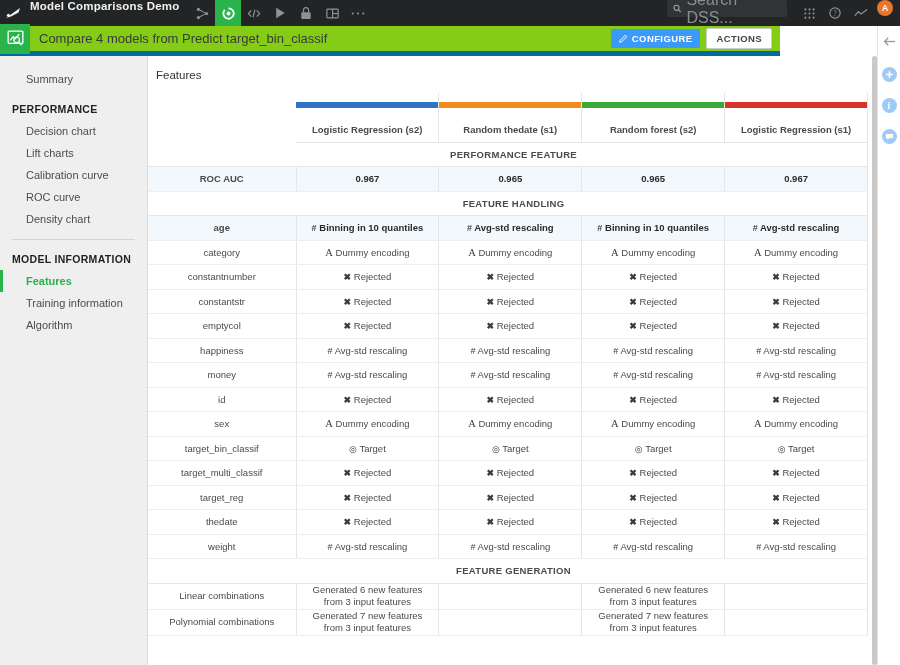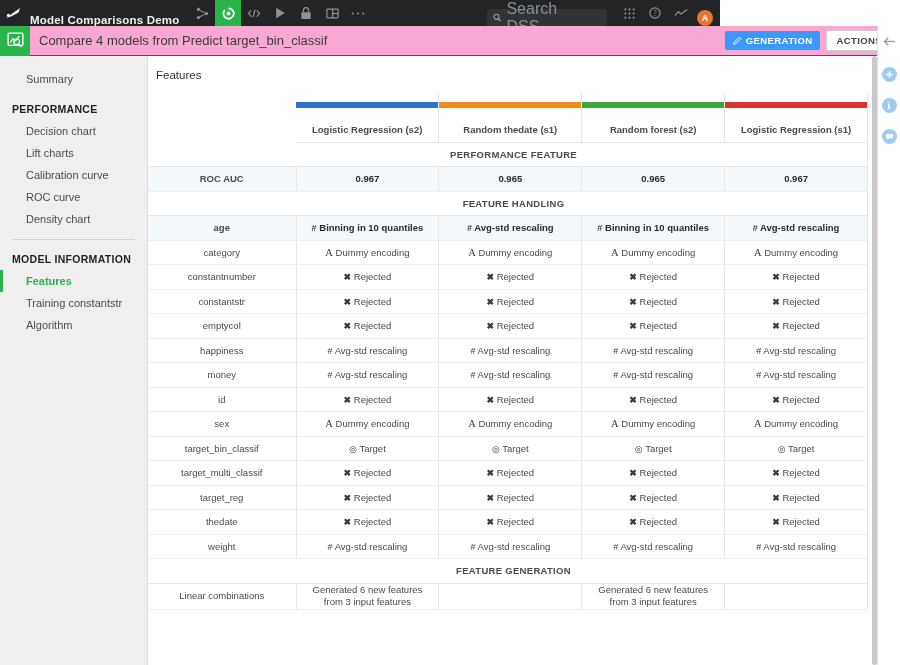--- a/index.html
+++ b/index.html
@@ -5,22 +5,22 @@
   * { box-sizing: border-box; margin: 0; padding: 0; }
   html, body {
     width: 900px; height: 665px;
     font-family: "Liberation Sans", sans-serif;
     background: #ffffff;
     overflow: hidden;
   }
 
   
   #topbar {
-    position: absolute; top: 0; left: 0; width: 720px; height: 26px;
-    background: #222426; display: flex; align-items: flex-end;
+    position: absolute; top: 0; left: 0; width: 900px; height: 26px;
+    background: #222426; display: flex; align-items: flex-start;
   }
   #topbar .logo {
     width: 26px; height: 26px; display: flex; align-items: center;
     justify-content: center;
   }
   #topbar .proj-name {
     color: #f0f0f0; font-size: 11.5px; font-weight: bold;
     padding: 0 10px 0 4px; letter-spacing: .2px; white-space: nowrap;
   }
   .navicon {
@@ -38,22 +38,22 @@
   #search .ph { color: #8a8e91; font-size: 16px; }
   #avatar {
     width: 16px; height: 16px; border-radius: 50%; background: #e8762c;
     color: #fff; font-size: 9px; font-weight: bold;
     display: flex; align-items: center; justify-content: center;
     margin: 0 7px 0 3px;
   }
 
   
   #subbar {
-    position: absolute; top: 26px; left: 0; width: 900px; height: 30px;
-    background: #f9a8d4; border-bottom: 1px solid #0369a1;
+    position: absolute; top: 26px; left: 0; width: 780px; height: 30px;
+    background: #84cc16; border-bottom: 5px solid #0369a1;
     display: flex; align-items: center;
   }
   #subbar .mlicon {
     width: 30px; height: 30px; background: #2ab24b;
     display: flex; align-items: center; justify-content: center;
   }
   #subbar .title {
     font-size: 13px; color: #3a3a3a; padding-left: 9px; white-space: nowrap;
   }
   .btn-configure {
@@ -237,37 +237,37 @@
       <circle cx="10.2" cy="10.4" r="3" fill="none" stroke="#fff" stroke-width="1.3"></circle>
       <path d="M12.4 12.6 L15.4 15.8" stroke-width="1.6"></path>
     </svg>
   </div>
   <div class="title">Compare 4 models from Predict target_bin_classif</div>
   <div class="spacer"></div>
   <div class="btn-configure">
     <svg width="9" height="9" viewBox="0 0 12 12" fill="none" stroke="#fff" stroke-width="1.3">
         <path d="M1 11 L1.6 8.4 L8.4 1.6 L10.4 3.6 L3.6 10.4 Z"></path>
       </svg>
-    <span>GENERATION</span>
+    <span>CONFIGURE</span>
   </div>
   <div class="btn-actions">ACTIONS</div>
 </div>
 
 <div id="sidebar">
   <div class="side-link">Summary</div>
   <div class="side-head">PERFORMANCE</div>
   <div class="side-link">Decision chart</div>
   <div class="side-link">Lift charts</div>
   <div class="side-link">Calibration curve</div>
   <div class="side-link">ROC curve</div>
   <div class="side-link">Density chart</div>
   <div class="side-sep"></div>
   <div class="side-head">MODEL INFORMATION</div>
   <div class="side-link sel">Features</div>
-  <div class="side-link">Training constantstr</div>
+  <div class="side-link">Training information</div>
   <div class="side-link">Algorithm</div>
 </div>
 
 <div id="main">
   <div id="panel-title">Features</div>
   <table class="cmp">
     <tbody id="table-body">
         <tr class="colorbar">
           <td style="width:148px;border:none"></td>
           <td class="blank">
@@ -404,20 +404,27 @@
         <tr class="section">
           <td colspan="5">FEATURE GENERATION</td>
         </tr>
         <tr class="row">
           <td class="label tall" style="width:148px">Linear combinations</td>
           <td class="tall">Generated 6 new features from 3 input features</td>
           <td class="tall"></td>
           <td class="tall">Generated 6 new features from 3 input features</td>
           <td class="tall"></td>
         </tr>
+        <tr class="row">
+          <td class="label tall" style="width:148px">Polynomial combinations</td>
+          <td class="tall">Generated 7 new features from 3 input features</td>
+          <td class="tall"></td>
+          <td class="tall">Generated 7 new features from 3 input features</td>
+          <td class="tall"></td>
+        </tr>
       </tbody>
   </table>
 </div>
 
 <div id="vscroll">
   <div class="thumb"></div>
 </div>
 
 <div id="rail">
   <div class="ricon">

